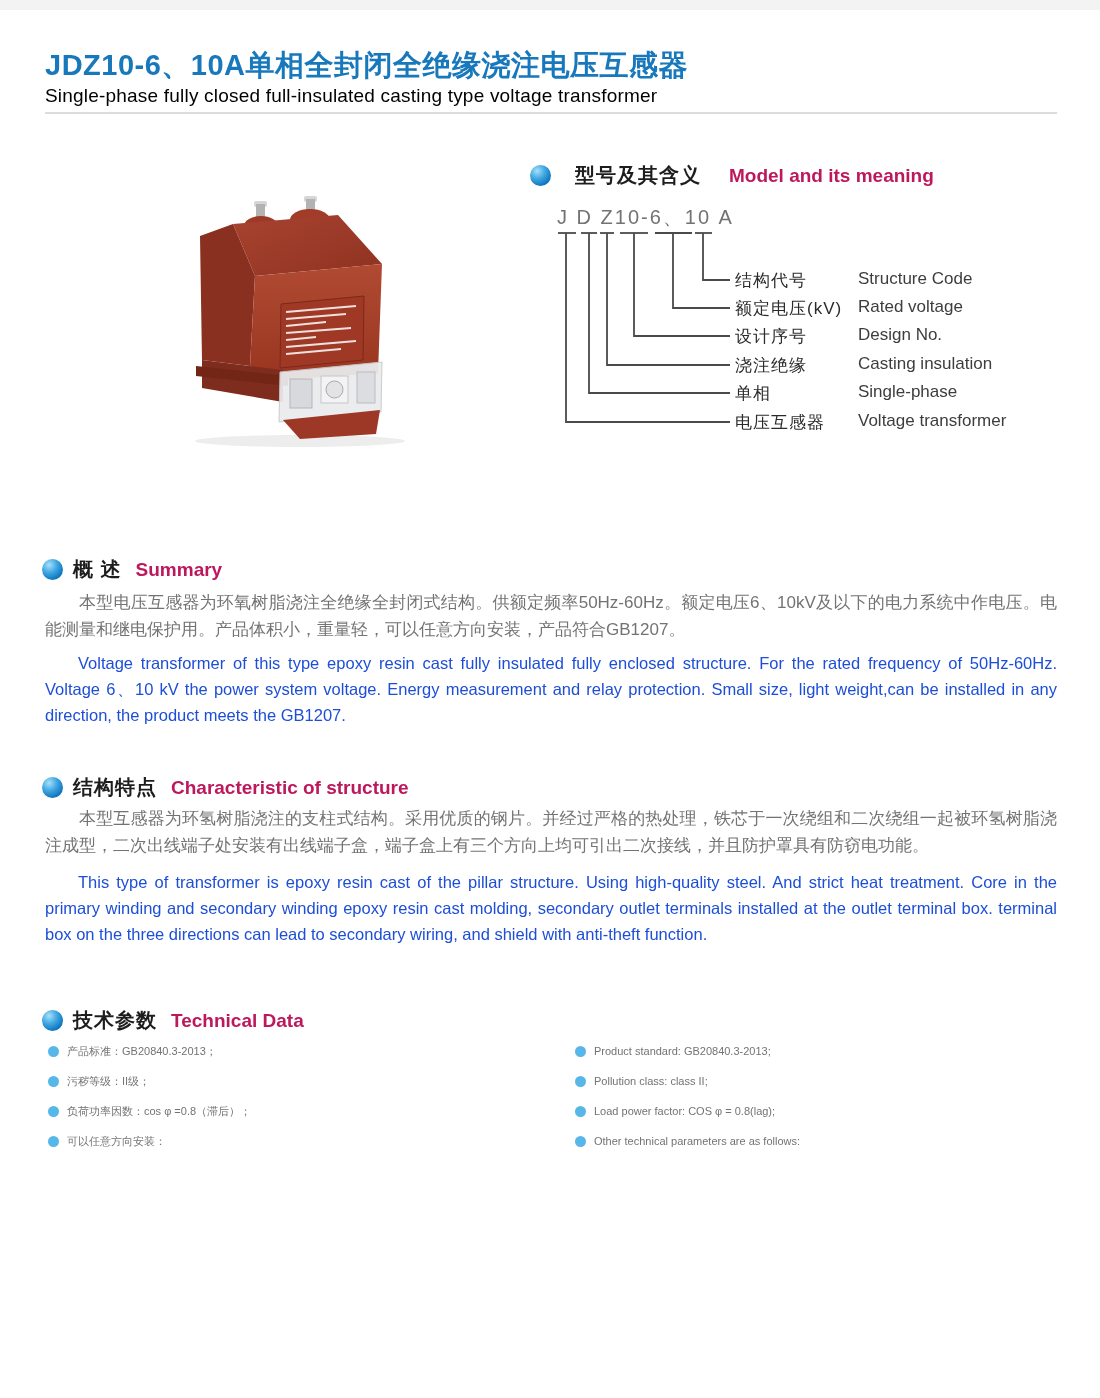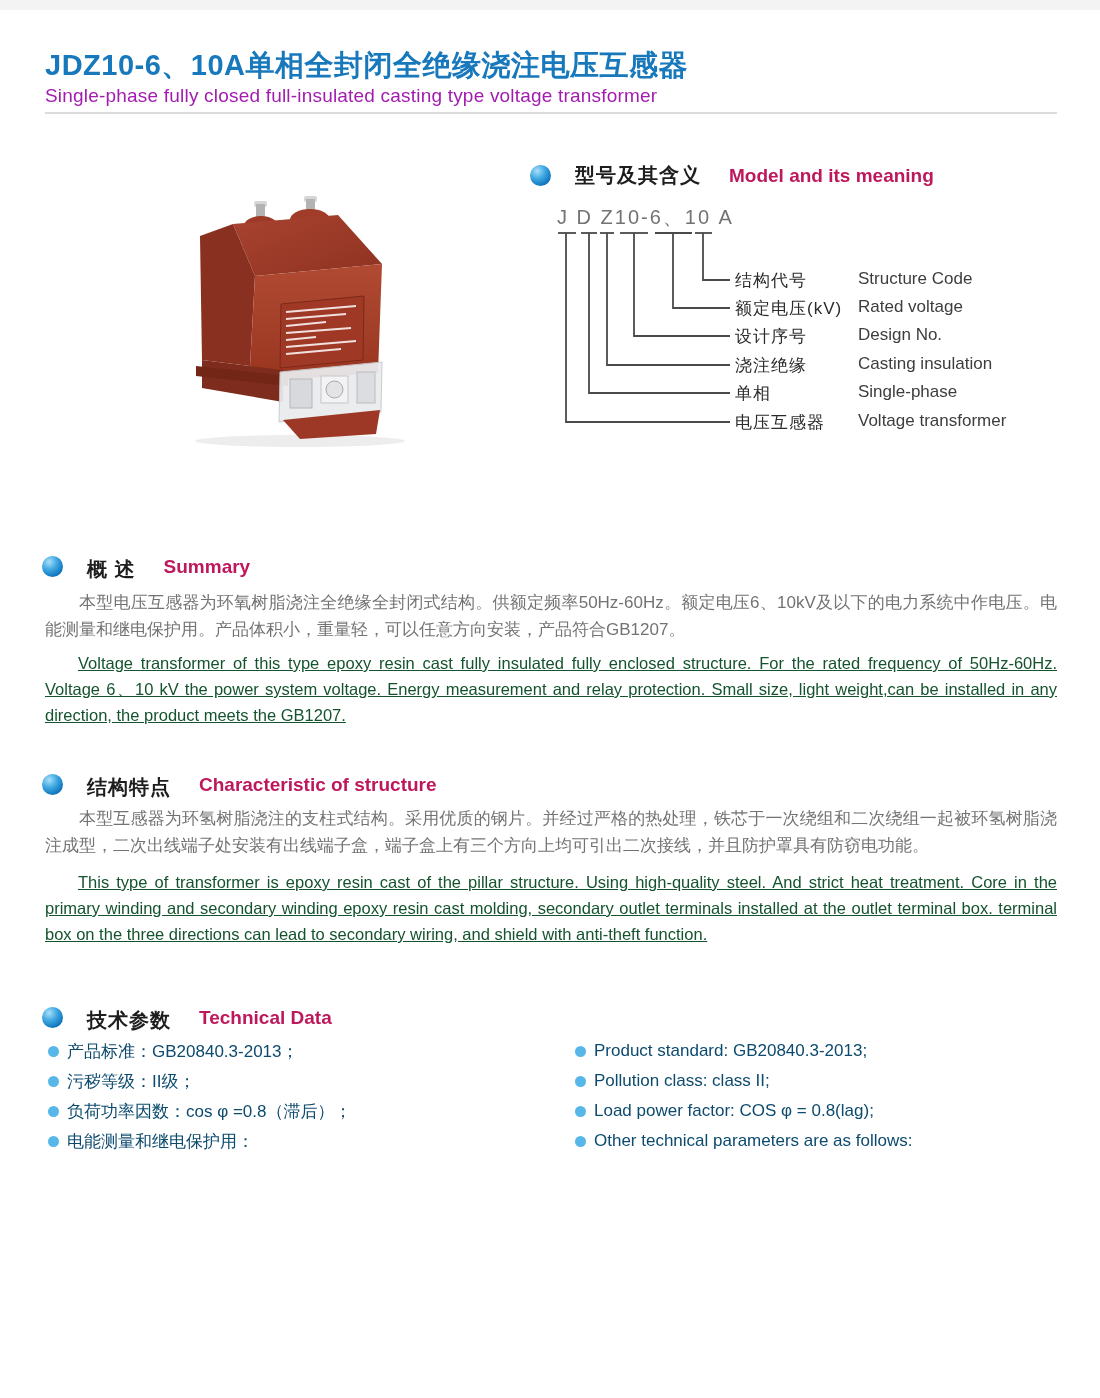--- a/index.html
+++ b/index.html
@@ -3,49 +3,49 @@
 <meta charset="utf-8">
 <style>
   html,body{margin:0;padding:0;background:#ffffff;}
   body{font-family:"Liberation Sans","DejaVu Sans",sans-serif;color:#333;}
   .page{position:relative;width:1100px;height:1398px;background:#ffffff;overflow:hidden;}
   .top-band{position:absolute;left:0;top:0;width:1100px;height:10px;background:#f3f3f3;}
 
   
   .title-block{position:absolute;left:45px;top:48px;width:1010px;}
   .title-cn{font-size:29px;font-weight:bold;color:#1878bc;letter-spacing:.5px;line-height:34px;}
-  .title-en{font-size:19px;color:#a21caf;margin-top:3px;letter-spacing:.2px;}
+  .title-en{font-size:19px;color:#000000;margin-top:3px;letter-spacing:.2px;}
   .title-rule{position:absolute;left:45px;top:112px;width:1012px;height:2px;background:#dcdcdc;}
 
   
-  .sec-head{position:absolute;display:flex;align-items:flex-start;gap:24px;}
+  .sec-head{position:absolute;display:flex;align-items:center;gap:10px;}
   .sphere{width:21px;height:21px;border-radius:50%;
     background:radial-gradient(circle at 34% 28%, #a8e0fa 0%, #41a8e2 38%, #1178c0 72%, #0a59a0 100%);
     flex:0 0 auto;}
   .sec-title-cn{font-size:20px;font-weight:bold;color:#1d1d1d;letter-spacing:1px;}
   .sec-title-en{font-size:19px;font-weight:600;color:#be185d;margin-left:4px;}
 
   
   .para{position:absolute;left:45px;width:1012px;text-align:justify;}
   .para-cn{font-size:17px;color:#737373;line-height:27px;text-indent:2em;}
-  .para-en{font-size:16.5px;color:#14532d;line-height:26px;text-indent:2em;text-decoration:underline;}
+  .para-en{font-size:16.5px;color:#1d4ed8;line-height:26px;text-indent:2em;}
 
   
   .model-wrap{position:absolute;left:530px;top:160px;width:570px;height:295px;}
   .model-head{position:absolute;left:0;top:2px;display:flex;align-items:center;gap:24px;}
   .model-code{position:absolute;left:27px;top:44px;font-size:20px;color:#737373;letter-spacing:2px;}
   .model-lines{position:absolute;left:0;top:0;width:570px;height:295px;}
   .mrow{position:absolute;left:205px;width:360px;height:22px;}
   .mcn{font-size:17px;color:#2b2b2b;letter-spacing:1px;}
   .men{position:absolute;left:123px;top:0;font-size:17px;color:#3d3d3d;}
 
   
   .ti-row{position:absolute;display:flex;align-items:center;gap:8px;height:22px;}
   .dot{width:11px;height:11px;border-radius:50%;background:#57b7e8;flex:0 0 auto;}
-  .ti-text{font-size:17px;color:#0c4a6e;}
+  .ti-text{font-size:11px;color:#737373;}
 
   .product{position:absolute;left:150px;top:188px;width:350px;height:266px;}
 </style>
 </head>
 <body>
 
 <div class="page">
   <div class="top-band"></div>
 
   <div class="title-block">
@@ -179,21 +179,21 @@
   <div class="ti-row" style="left:48px;top:1070px">
     <span class="dot"></span>
     <span class="ti-text">污秽等级：II级；</span>
   </div>
   <div class="ti-row" style="left:48px;top:1100px">
     <span class="dot"></span>
     <span class="ti-text">负荷功率因数：cos φ =0.8（滞后）；</span>
   </div>
   <div class="ti-row" style="left:48px;top:1130px">
     <span class="dot"></span>
-    <span class="ti-text">电能测量和继电保护用：</span>
+    <span class="ti-text">可以任意方向安装：</span>
   </div>
 
   <div class="ti-row" style="left:575px;top:1040px">
     <span class="dot"></span>
     <span class="ti-text">Product standard: GB20840.3-2013;</span>
   </div>
   <div class="ti-row" style="left:575px;top:1070px">
     <span class="dot"></span>
     <span class="ti-text">Pollution class: class II;</span>
   </div>

